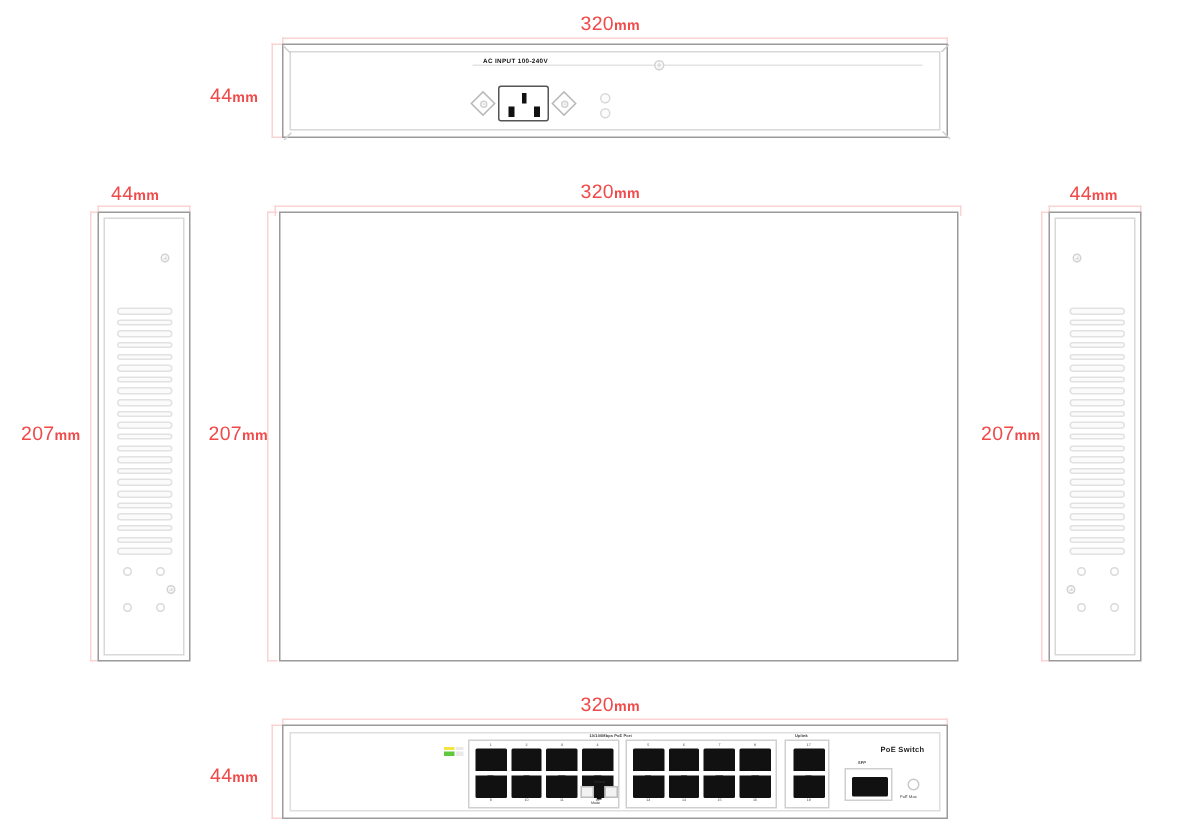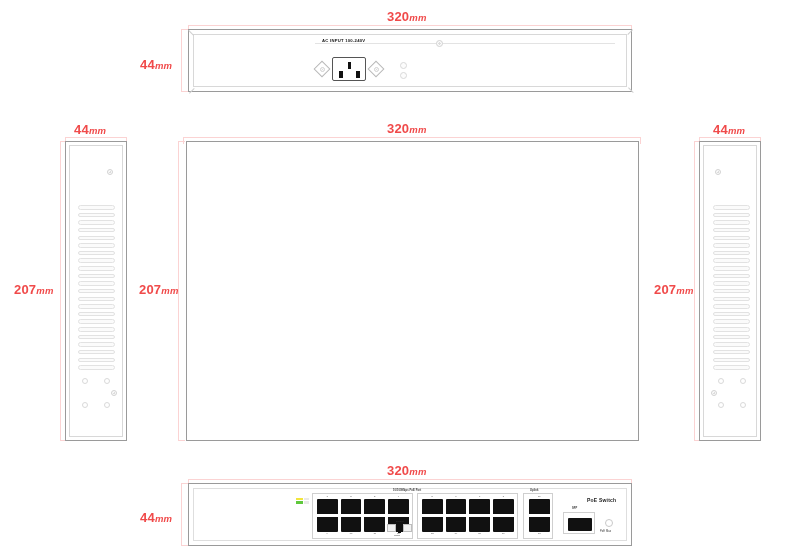--- a/index.html
+++ b/index.html
@@ -14,22 +14,22 @@
 
   
   .dim{
     position:absolute;
     color:#f04a4a;
     font-family:"Liberation Sans",sans-serif;
     white-space:nowrap;
     line-height:1;
     letter-spacing:.2px;
   }
-  .dim .num{font-size:13px;font-weight:700;}
-  .dim .unit{font-size:9.5px;font-weight:700;font-style:italic;}
+  .dim .num{font-size:13px;font-weight:400;}
+  .dim .unit{font-size:9.5px;font-weight:700;}
 
   
   .bracket-h{position:absolute;border:1px solid #fbd3d3;border-bottom:none;height:7px;box-sizing:border-box;}
   .bracket-v{position:absolute;border:1px solid #fbd3d3;border-right:none;width:7px;box-sizing:border-box;}
 
   
   .panel{position:absolute;box-sizing:border-box;background:#fff;border:1.4px solid #9a9a9a;}
   .panel-inner{position:absolute;box-sizing:border-box;border:1px solid #d8d8d8;background:#fff;}
 
   

